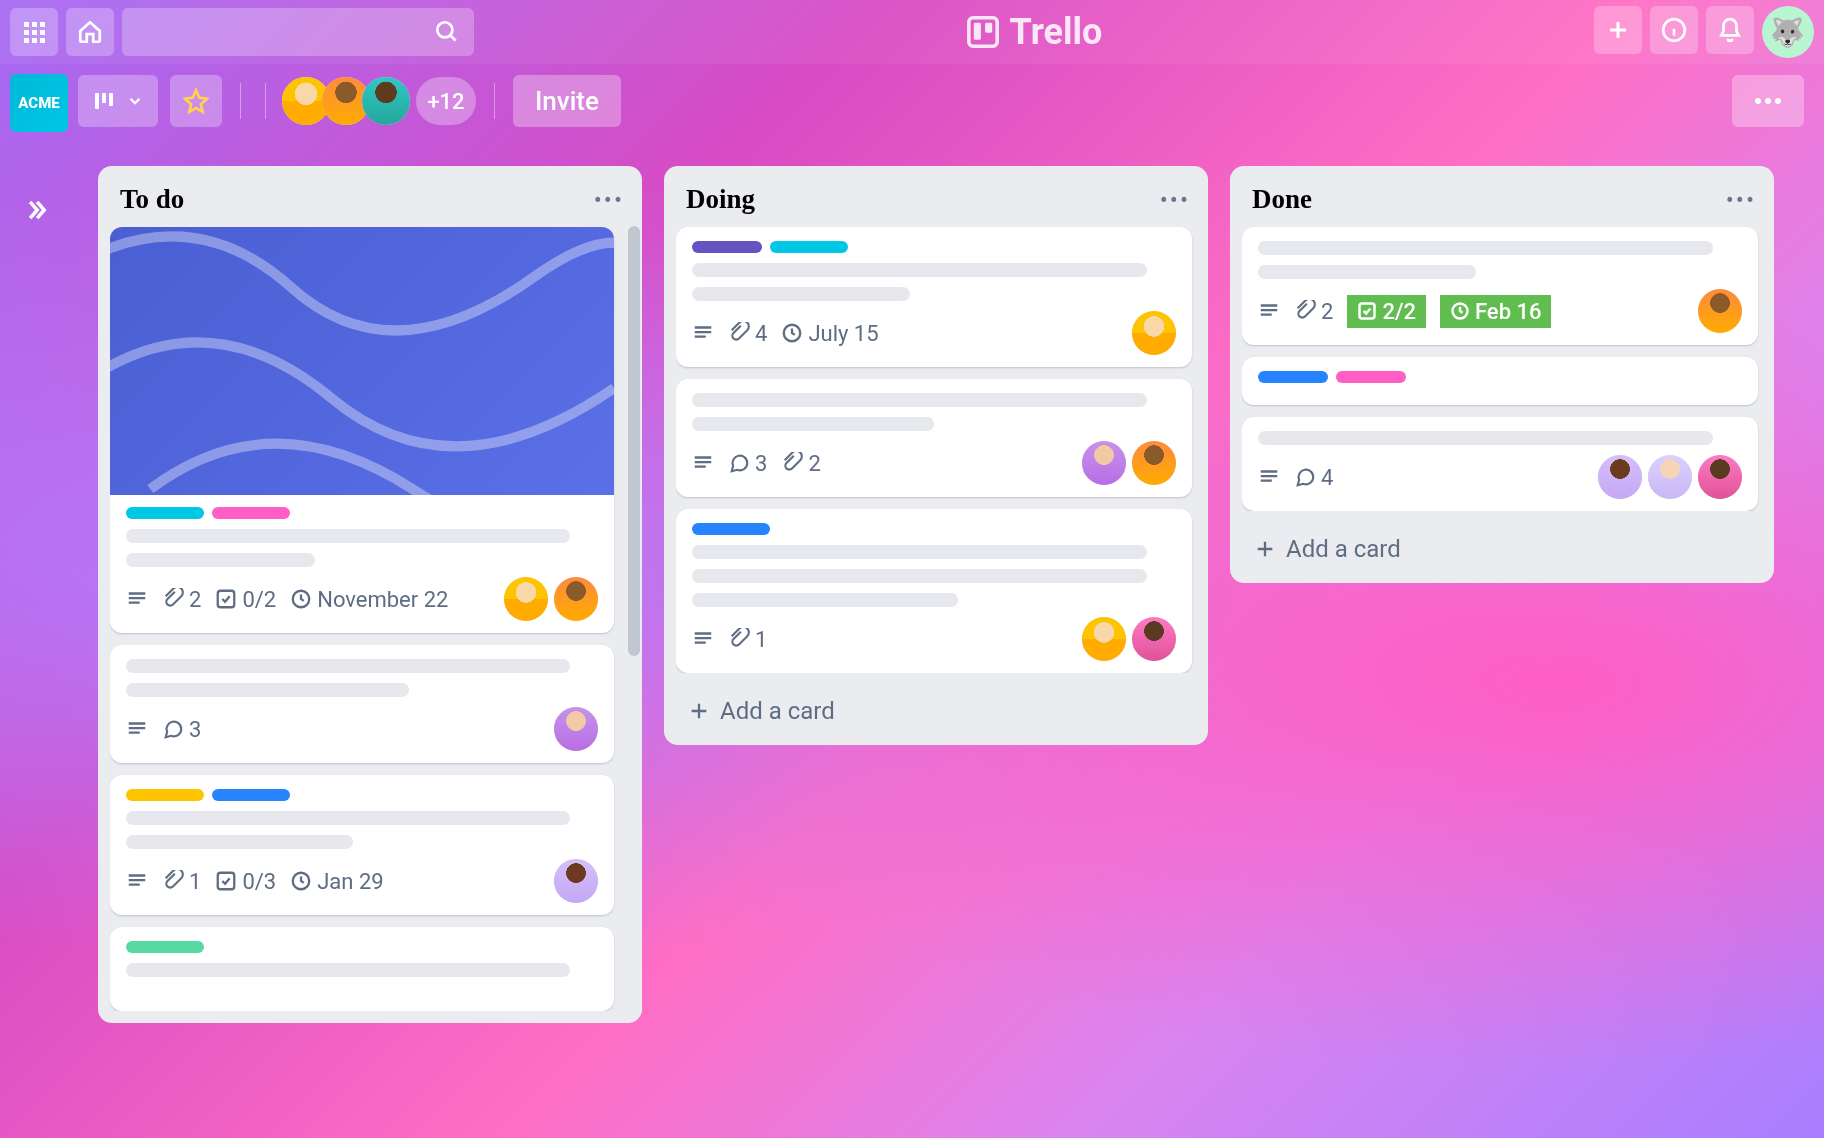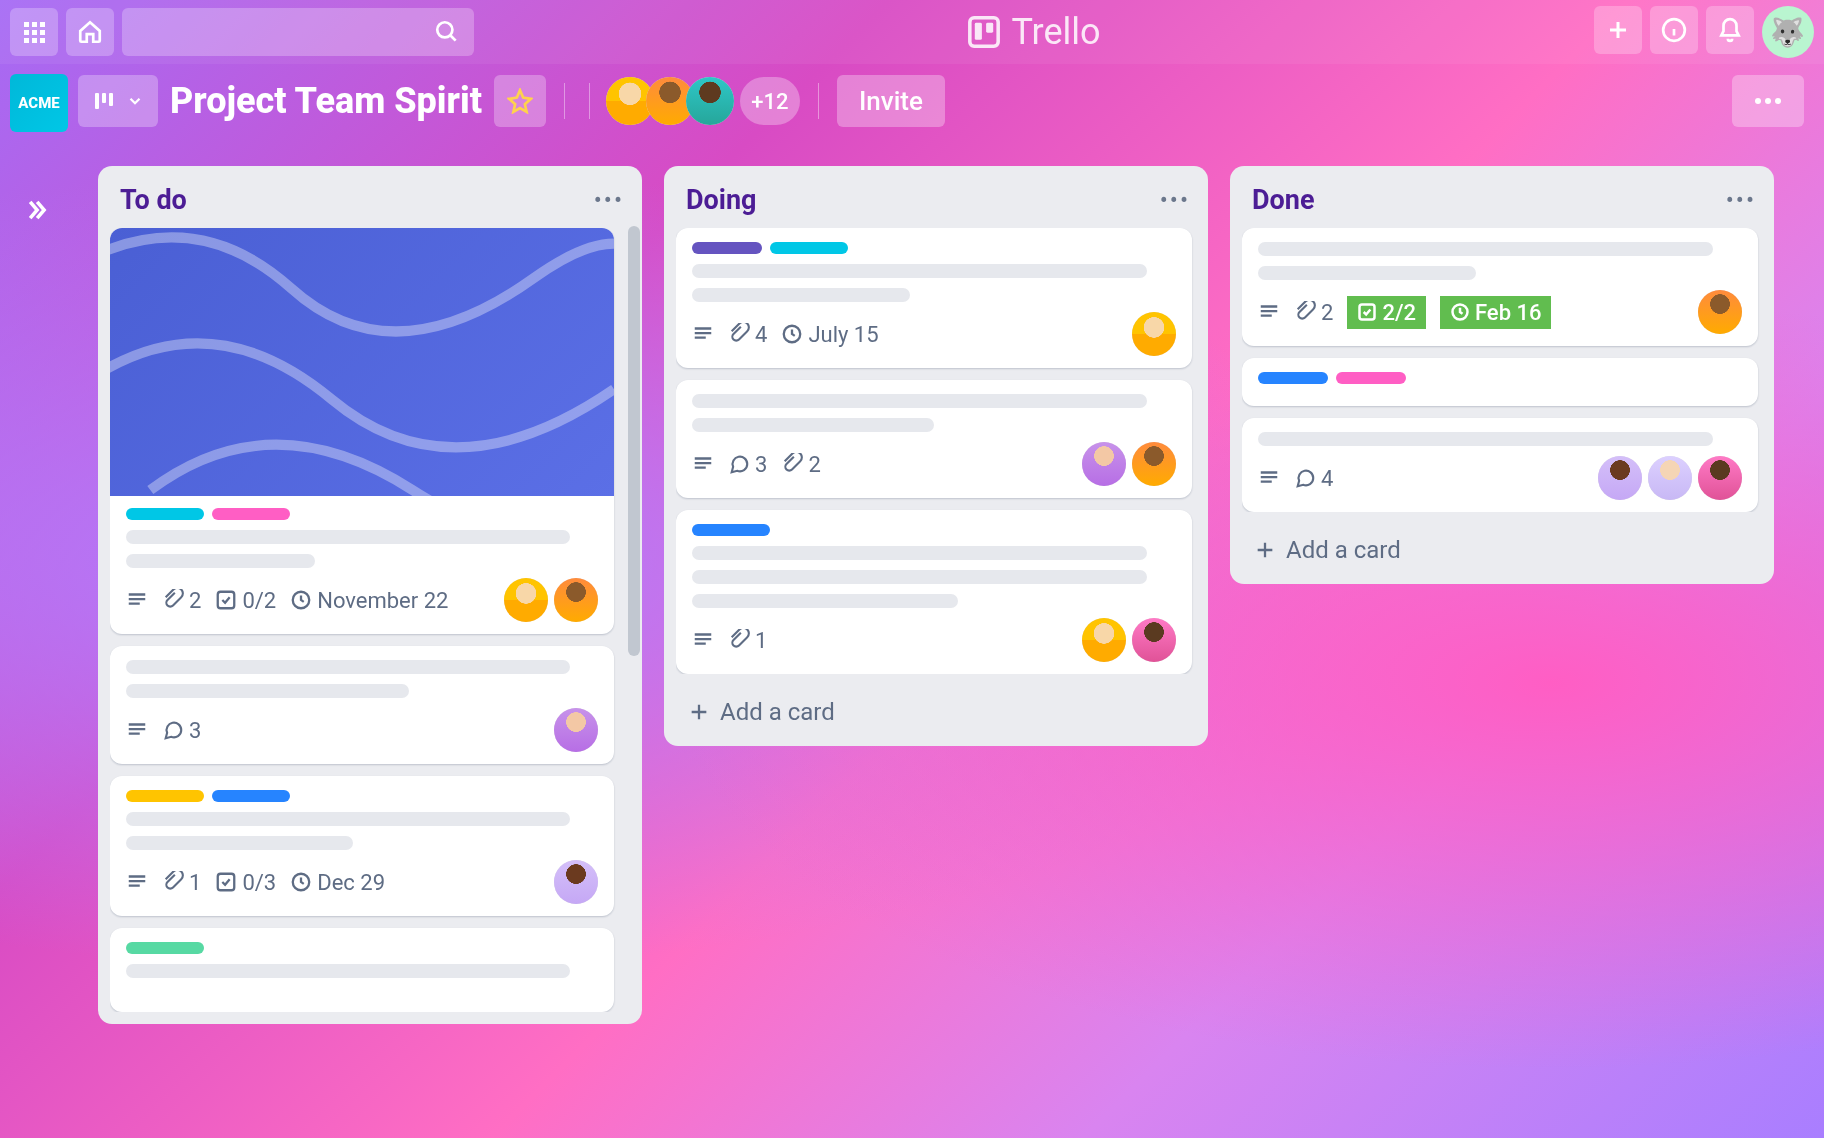--- a/index.html
+++ b/index.html
@@ -27,21 +27,21 @@
 .search-bar {
   width: 352px; height: 48px;
   border-radius: 6px;
   background: rgba(255,255,255,0.25);
   display: flex; align-items: center; justify-content: flex-end;
   padding: 0 14px;
 }
 .brand {
   flex: 1; display: flex; align-items: center; justify-content: center; gap: 10px;
   color: rgba(255,255,255,0.85);
-  font-size: 36px; font-weight: 400;
+  font-size: 36px; font-weight: 700;
 }
 .right-icons { display: flex; gap: 8px; }
 .avatar-dog {
   width: 52px; height: 52px; border-radius: 50%;
   background: #b9f5d0;
   display: flex; align-items: center; justify-content: center;
   font-size: 28px;
 }
 .workspace-row {
   height: 74px; display: flex; align-items: center; gap: 12px;
@@ -101,21 +101,21 @@
   width: 544px; flex-shrink:0;
   background:#ebecf0; border-radius:14px;
   padding:12px 8px 12px 12px;
   display:flex; flex-direction:column; gap:10px;
   max-height: 970px;
 }
 .list-header {
   display:flex;align-items:center;justify-content:space-between;
   padding:6px 10px 2px 10px;
 }
-.list-title { font-size:27px;font-weight:700;color:#4c1d95; }
+.list-title { font-size:27px;font-weight:700;color:#000000;font-family:Liberation Serif, serif; }
 .list-menu { color:#6b778c;font-size:24px;letter-spacing:2px; }
 .cards { display:flex;flex-direction:column;gap:12px;padding-right:8px;overflow-y:auto; }
 .list:first-child .cards { padding-right: 20px; }
 .card {
   background:#fff;border-radius:12px;
   padding:14px 16px 12px 16px;
   box-shadow:0 1px 2px rgba(9,30,66,0.2);
 }
 .cover {
   height:268px;margin:-14px -16px 12px -16px;
@@ -225,21 +225,20 @@
   <div class="board-switch">
     <svg width="24" height="24" viewBox="0 0 24 24" fill="#fff">
         <rect x="3" y="4" width="4" height="16" rx="1"></rect>
         <rect x="10" y="4" width="4" height="10" rx="1"></rect>
         <rect x="17" y="4" width="4" height="13" rx="1"></rect>
       </svg>
     <svg width="18" height="18" viewBox="0 0 24 24" fill="none" stroke="#fff" stroke-width="3">
         <path d="m6 9 6 6 6-6"></path>
       </svg>
   </div>
-  <div class="board-title">Project Team Spirit</div>
   <div class="star-btn">
     <svg width="26" height="26" viewBox="0 0 24 24" fill="none" stroke="#ffd24d" stroke-width="2.5">
         <path d="m12 2 2.9 6.9L22 10l-5.5 5 1.6 7L12 18.5 5.9 22l1.6-7L2 10l7.1-1.1z"></path>
       </svg>
   </div>
   <div class="divider"></div>
   <div class="divider"></div>
   <div class="members-stack">
     <div class="avatar av-yellow"></div>
     <div class="avatar av-orange"></div>
@@ -358,21 +357,21 @@
                 <rect x="3" y="3" width="18" height="18" rx="3"></rect>
                 <path d="m8 12 3 3 5-6"></path>
               </svg>
               <span>0/3</span>
             </div>
           <div class="badge">
               <svg width="22" height="22" viewBox="0 0 24 24" fill="none" stroke="#5e6c84" stroke-width="2.5">
                 <circle cx="12" cy="12" r="9"></circle>
                 <path d="M12 7v5l3 2"></path>
               </svg>
-              <span>Dec 29</span>
+              <span>Jan 29</span>
             </div>
           <div class="card-members">
               <div class="avatar sm av-lightpurple"></div>
             </div>
         </div>
       </div>
 
       <div class="card" style="padding-bottom:24px">
         <div class="labels">
             <div class="label" style="width:78px;background:#57d9a3"></div>

